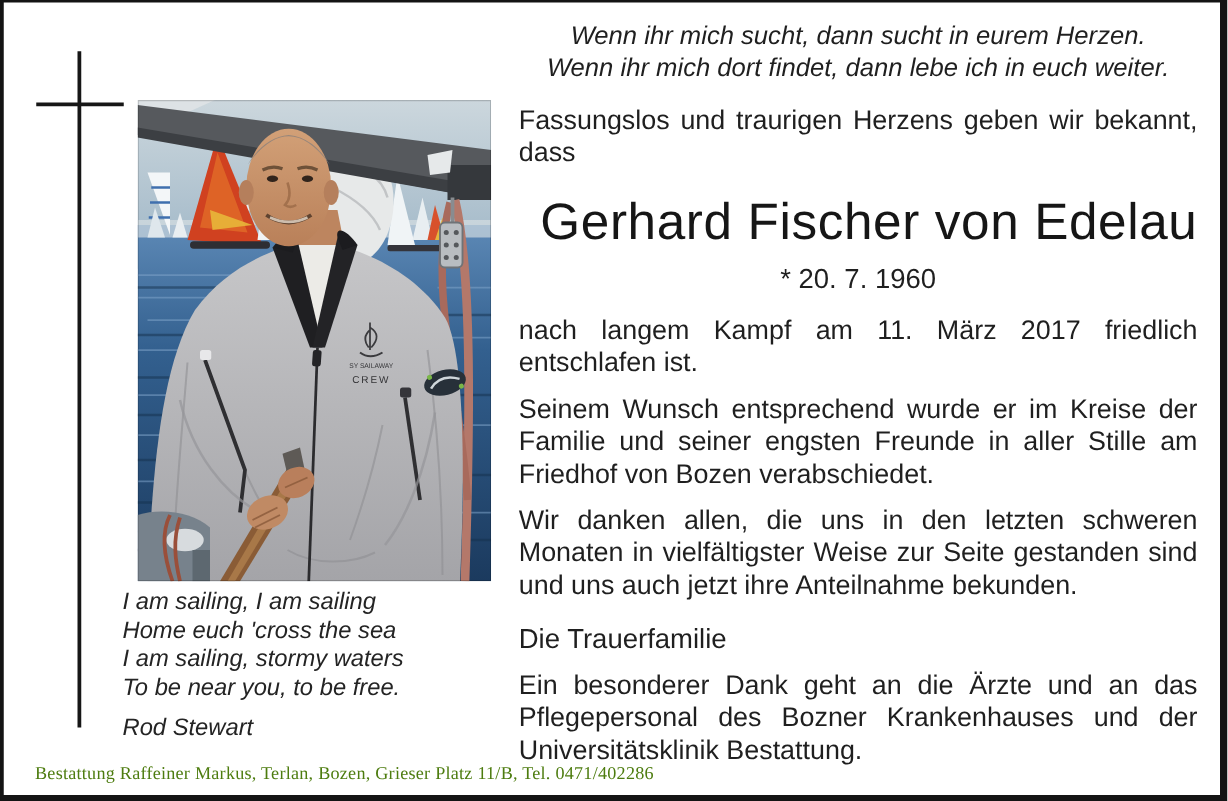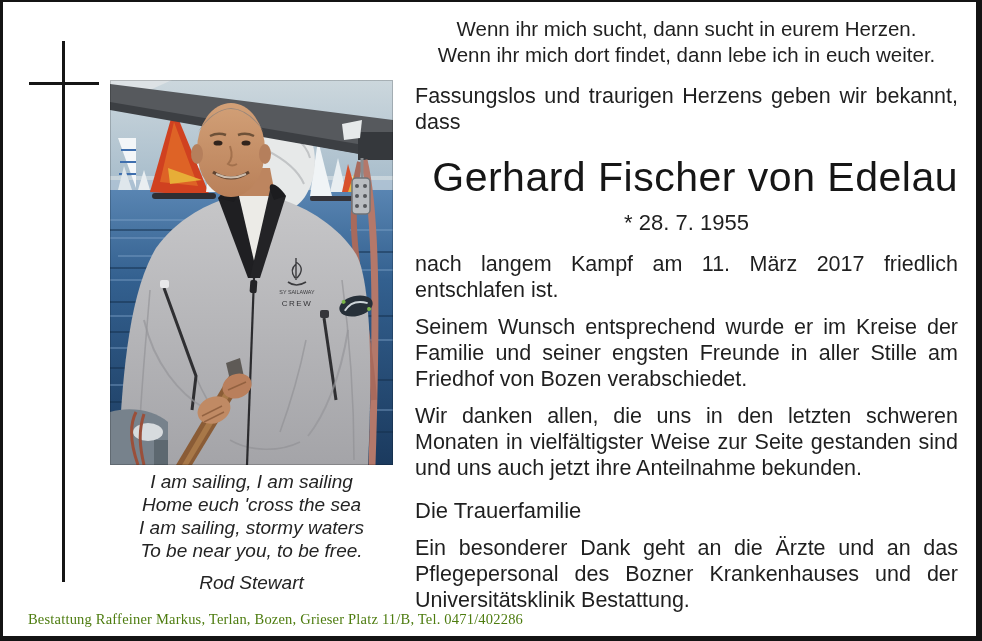--- a/index.html
+++ b/index.html
@@ -10,26 +10,26 @@
     border-right:6px solid #141414; border-bottom:5px solid #141414;
     font-family:"Liberation Sans", sans-serif; color:#1d1d1d;
   }
   
   .cross-stem{position:absolute; left:59px; top:39px; width:3px; height:541px; background:#161616;}
   .cross-bar{position:absolute; left:26px; top:80px; width:70px; height:3px; background:#161616;}
   
   .photo{position:absolute; left:107px; top:78px; width:283px; height:469px; overflow:hidden;}
   .photo svg{display:block;}
   
-  .poem{position:absolute; left:95px; top:468px; width:307px; text-align:center;
+  .poem{position:absolute; left:95px; top:468px; width:307px; 
         font-style:italic; font-size:19px; line-height:23px; color:#242424;}
   .poem .author{margin-top:9px;}
   
   .rcol{position:absolute; left:412px; top:14px; width:543px; font-size:21.5px; line-height:26px; color:#1f1f1f;}
-  .quote{ text-align:center; font-size:20.5px; line-height:26px;}
+  .quote{ text-align:center; font-style:italic; font-size:20.5px; line-height:26px;}
   .announce{margin-top:15px;}
   .jline{text-align:justify; text-align-last:justify;}
   .jlast{text-align:left;}
   .deceased-name{margin-top:16px; font-size:41px; line-height:52px; text-align:right;
                  font-weight:400; letter-spacing:0.5px; white-space:nowrap; color:#161616;}
   .birthdate{margin-top:7px; text-align:center; font-size:22px;}
   .para{margin-top:11px;}
   .p-first{margin-top:15px;}
   .family{margin-top:17px; margin-bottom:11px; text-align:left; font-size:22px;}
   
@@ -244,21 +244,21 @@
       <div>Wenn ihr mich dort findet, dann lebe ich in euch weiter.</div>
     </div>
 
     <div class="announce">
       <div class="jline">Fassungslos und traurigen Herzens geben wir bekannt,</div>
       <div class="jlast">dass</div>
     </div>
 
     <div class="deceased-name">Gerhard Fischer von Edelau</div>
 
-    <div class="birthdate">* 28. 7. 1955</div>
+    <div class="birthdate">* 20. 7. 1960</div>
 
     <div class="para p-first">
       <div class="jline">nach langem Kampf am 11. März 2017 friedlich</div>
       <div class="jlast">entschlafen ist.</div>
     </div>
 
     <div class="para">
       <div class="jline">Seinem Wunsch entsprechend wurde er im Kreise der</div>
       <div class="jline">Familie und seiner engsten Freunde in aller Stille am</div>
       <div class="jlast">Friedhof von Bozen verabschiedet.</div>

